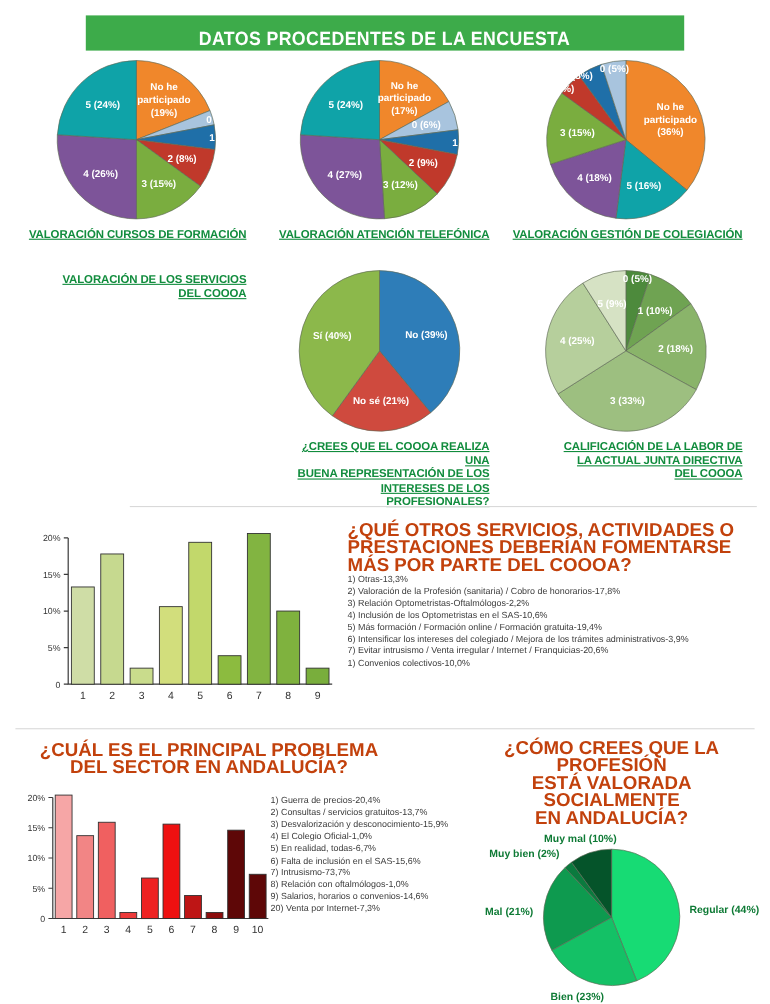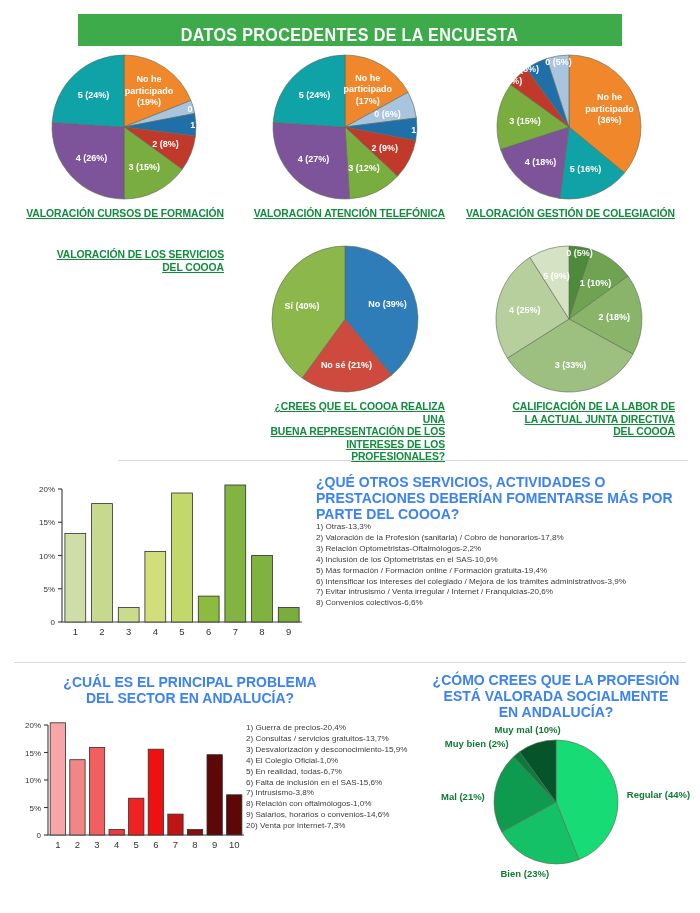--- a/index.html
+++ b/index.html
@@ -42,21 +42,21 @@
   }
   
   .bars-svg { display:block; }
   .axis-lbl { font-family:"Liberation Sans",sans-serif; font-size:8px; fill:#333; }
   .tick-lbl { font-family:"Liberation Sans",sans-serif; font-size:9.5px; fill:#333; }
   .legend {
     font-family:"Liberation Sans",sans-serif;
     font-size:8.1px; line-height:10.9px; color:#3b3b3b;
   }
   .qtitle {
-    color:#3b82f6; font-weight:bold; font-size:14px; line-height:16px;
+    color:#c2410c; font-weight:bold; font-size:17px; line-height:16px;
     font-family:"Liberation Sans",sans-serif;
   }
   .qtitle.center { text-align:center; }
   .divider { position:absolute; background:#d9d9d9; height:1px; }
 </style>
 </head>
 <body>
 
 <div class="header-band">
   <div class="title">DATOS PROCEDENTES DE LA ENCUESTA</div>
@@ -216,21 +216,21 @@
 <div style="position:absolute; left:316px; top:474px; width:376px;">
   <div class="qtitle">¿QUÉ OTROS SERVICIOS, ACTIVIDADES O PRESTACIONES DEBERÍAN FOMENTARSE MÁS POR PARTE DEL COOOA?</div>
   <div class="legend" style="margin-top:0;">
       <div>1) Otras-13,3%</div>
       <div>2) Valoración de la Profesión (sanitaria) / Cobro de honorarios-17,8%</div>
       <div>3) Relación Optometristas-Oftalmólogos-2,2%</div>
       <div>4) Inclusión de los Optometristas en el SAS-10,6%</div>
       <div>5) Más formación / Formación online / Formación gratuita-19,4%</div>
       <div>6) Intensificar los intereses del colegiado / Mejora de los trámites administrativos-3,9%</div>
       <div>7) Evitar intrusismo / Venta irregular / Internet / Franquicias-20,6%</div>
-      <div>8) Convenios colectivos-6,6%</div>
+      <div>1) Convenios colectivos-10,0%</div>
     </div>
 </div>
 
 <div class="divider" style="left:14px; top:662px; width:672px;"></div>
 
 <div style="position:absolute; left:30px; top:674px; width:320px;">
   <div class="qtitle center" style="white-space:pre-line;">¿CUÁL ES EL PRINCIPAL PROBLEMA
 DEL SECTOR EN ANDALUCÍA?</div>
 </div>
 
@@ -270,21 +270,21 @@
     </svg>
 </div>
 
 <div class="legend" style="position:absolute; left:246px; top:723px; width:190px;">
     <div>1) Guerra de precios-20,4%</div>
     <div>2) Consultas / servicios gratuitos-13,7%</div>
     <div>3) Desvalorización y desconocimiento-15,9%</div>
     <div>4) El Colegio Oficial-1,0%</div>
     <div>5) En realidad, todas-6,7%</div>
     <div>6) Falta de inclusión en el SAS-15,6%</div>
-    <div>7) Intrusismo-3,8%</div>
+    <div>7) Intrusismo-73,7%</div>
     <div>8) Relación con oftalmólogos-1,0%</div>
     <div>9) Salarios, horarios o convenios-14,6%</div>
     <div>20) Venta por Internet-7,3%</div>
   </div>
 
 <div style="position:absolute; left:420px; top:672px; width:272px;">
   <div class="qtitle center" style="white-space:pre-line;">¿CÓMO CREES QUE LA PROFESIÓN
 ESTÁ VALORADA SOCIALMENTE
 EN ANDALUCÍA?</div>
   <div class="pie-wrap" style="margin-top:4px;">

